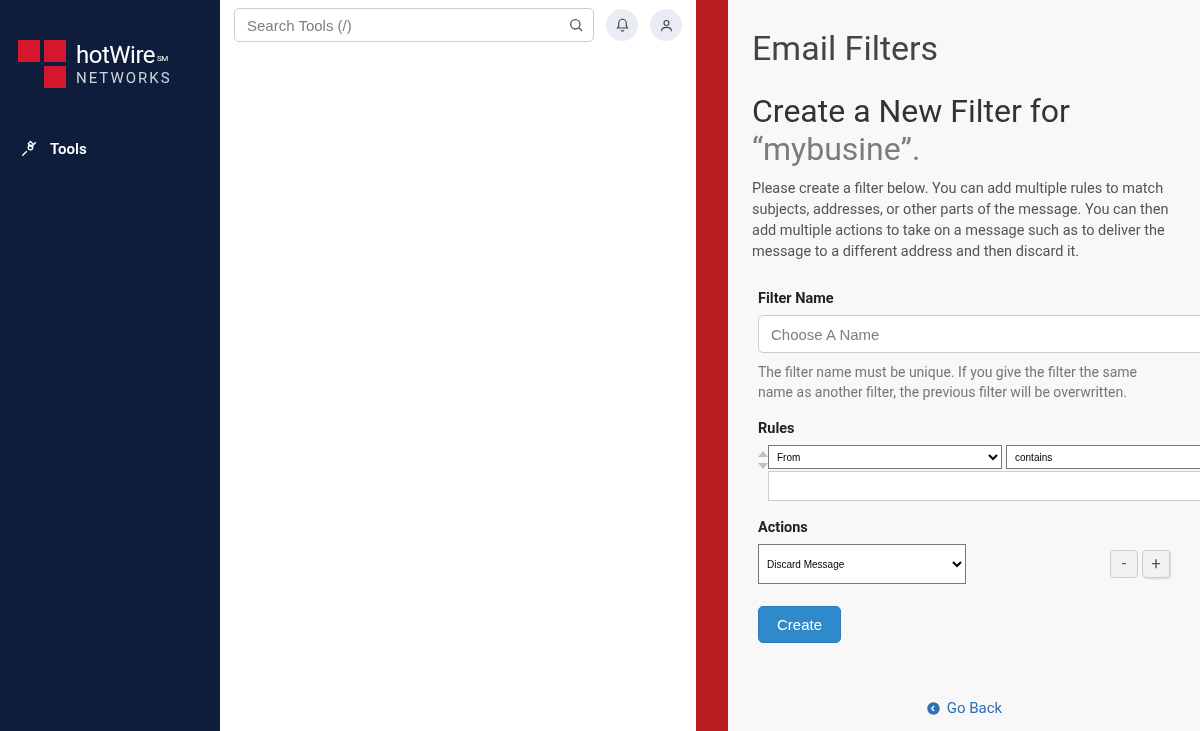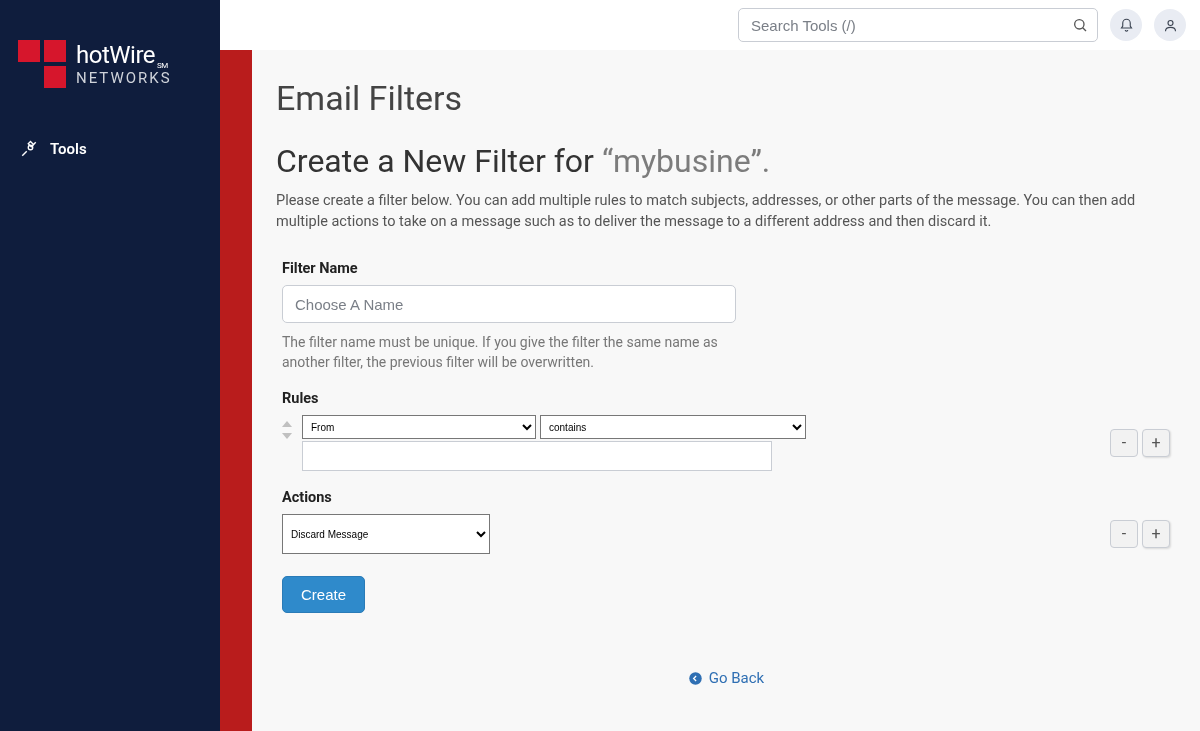--- a/index.html
+++ b/index.html
@@ -31,32 +31,32 @@
   .logo-mark {
     width: 48px; height: 48px;
     display: grid;
     grid-template-columns: 22px 22px;
     grid-template-rows: 22px 22px;
     gap: 4px;
   }
   .logo-mark span { background: #d6162c; }
   .logo-mark .blank { background: transparent; }
   .logo-text .line1 { font-size: 24px; font-weight: 400; letter-spacing: -0.5px; position: relative; }
-  .logo-text .line1 sup { font-size: 8px; position: absolute; top: 20px; margin-left: 2px; }
+  .logo-text .line1 sup { font-size: 8px; position: absolute; top: 13px; margin-left: 2px; }
   .logo-text .line2 { font-size: 15px; letter-spacing: 2px; color: #cfd3da; text-align: right; }
   .nav-item {
     display: flex; align-items: center; gap: 12px;
     padding: 12px 20px;
     color: #fff; font-size: 15px; font-weight: 600;
     cursor: pointer;
   }
   .nav-item svg { width: 18px; height: 18px; stroke: #fff; fill: none; stroke-width: 1.8; }
 
   
-  .main { flex: 1; display: flex; flex-direction: column; min-width: 0; }
+  .main { flex: 1; display: flex; flex-direction: row; min-width: 0; }
   .topbar {
     height: 50px;
     display: flex; align-items: center; justify-content: flex-end;
     gap: 12px;
     padding: 0 14px;
     background: #fff;
   }
   .search-wrap {
     position: relative;
     width: 360px;

